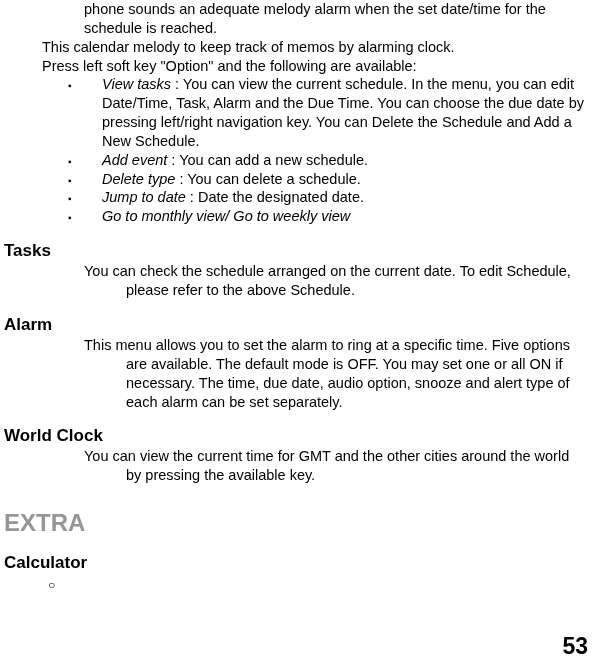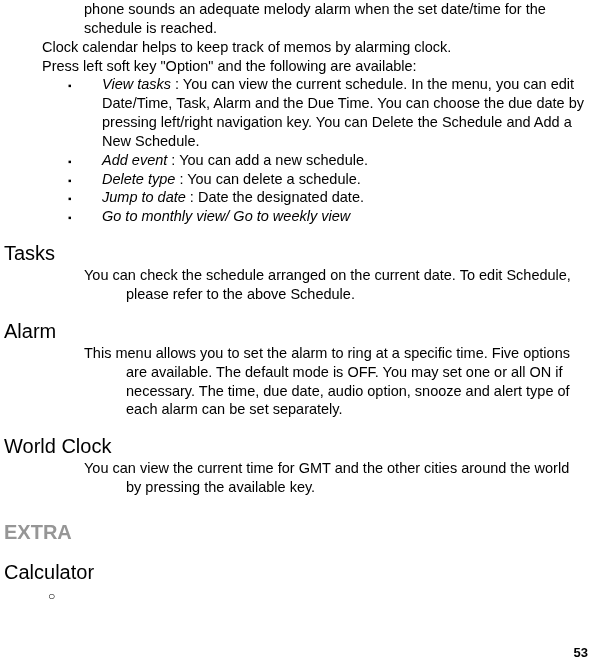--- a/index.html
+++ b/index.html
@@ -38,27 +38,27 @@
       padding-top: 4px;
     }
     .bullet-content {
       flex: 1;
     }
     .bold-italic {
       font-weight: normal;
       font-style: italic;
     }
     .section-heading {
-      font-size: 20px;
-      font-weight: normal;
+      font-size: 17px;
+      font-weight: bold;
       margin-top: 14px;
       margin-left: 4px;
     }
     .major-heading {
-      font-size: 20px;
+      font-size: 24px;
       font-weight: bold;
       color: #969696;
       margin-top: 22px;
       margin-left: 4px;
     }
     .circle-list {
       margin-left: 48px;
       margin-top: 2px;
     }
     .circle-item {
@@ -67,30 +67,30 @@
     .circle-marker {
       width: 38px;
       flex-shrink: 0;
       font-size: 12px;
       padding-top: 2px;
     }
     .page-number {
       position: absolute;
       bottom: 6px;
       right: 14px;
-      font-size: 13px;
+      font-size: 23px;
       font-weight: bold;
     }
   </style>
 </head>
 <body>
 
 <div class="continuation-text">phone sounds an adequate melody alarm when the set date/time for the schedule is reached.</div>
 
-<div class="indent-1">Clock calendar helps to keep track of memos by alarming clock.</div>
+<div class="indent-1">This calendar melody to keep track of memos by alarming clock.</div>
 <div class="indent-1">Press left soft key "Option" and the following are available:</div>
 
 <div class="bullet-list">
   <div class="bullet-item">
     <div class="bullet-marker">▪</div>
     <div class="bullet-content">
       <span class="bold-italic">View tasks</span><span> : You can view the current schedule. In the menu, you can edit Date/Time, Task, Alarm and the Due Time. You can choose the due date by pressing left/right navigation key. You can Delete the Schedule and Add a New Schedule.</span>
     </div>
   </div>
   <div class="bullet-item">

